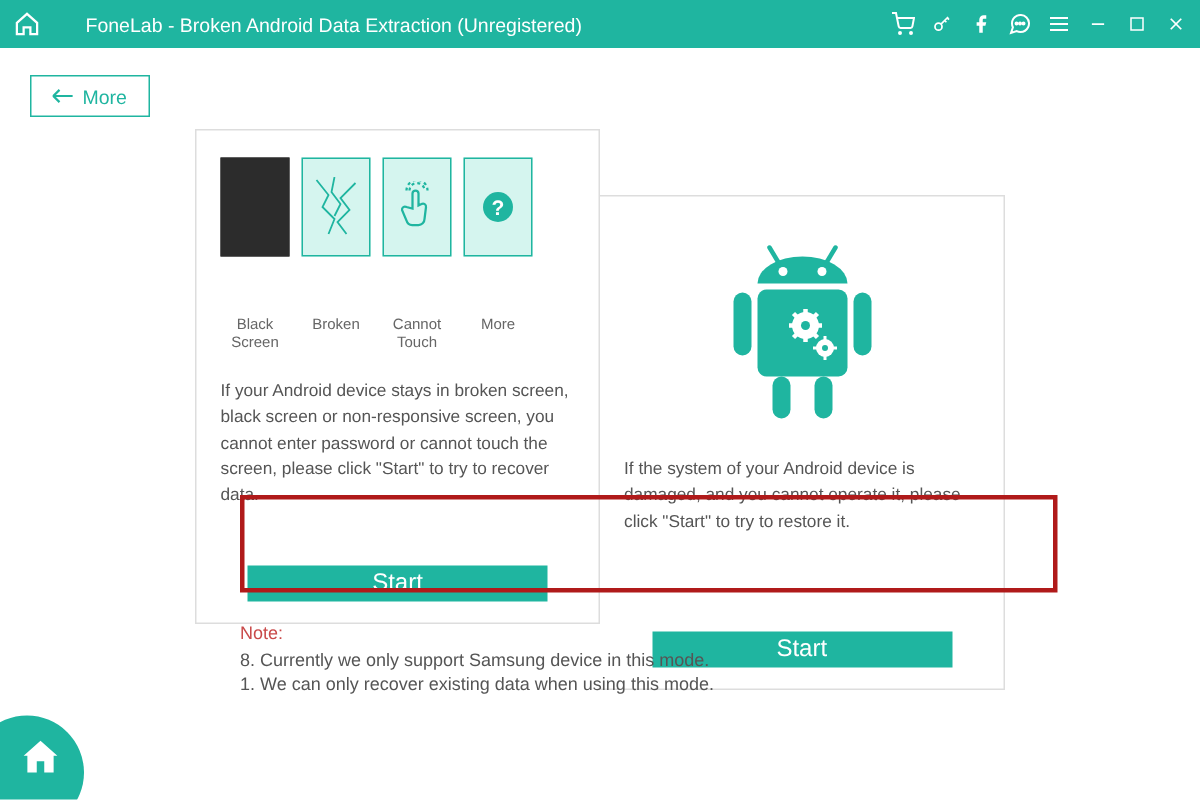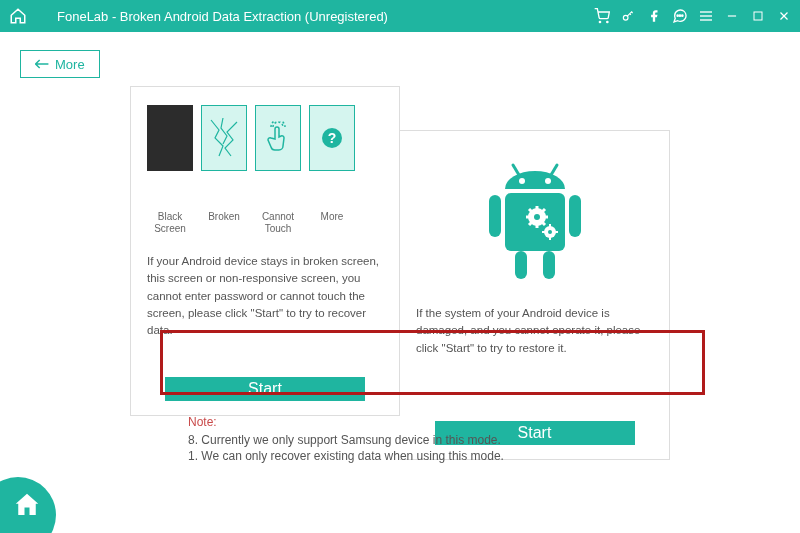--- a/index.html
+++ b/index.html
@@ -98,21 +98,20 @@
       width: 545px;
       height: 65px;
     }
     
     .note-section {
       position: absolute;
       left: 160px;
       top: 415px;
       font-size: 12px;
       color: #555;
-      margin-left: 28px;
     }
     .note-title { color: #c94a4a; margin-bottom: 4px; }
     .note-line { margin-bottom: 2px; }
     
     .float-home {
       position: absolute;
       left: -20px;
       bottom: -20px;
       width: 76px; height: 76px;
       border-radius: 50%;
@@ -228,21 +227,21 @@
         <div class="icon-cell">
           <div class="icon-box">
             <svg width="24" height="24" viewBox="0 0 24 24">
                 <circle cx="12" cy="12" r="10" fill="#1fb5a0"></circle>
                 <text x="12" y="17" font-size="14" fill="white" text-anchor="middle" font-weight="bold">?</text>
               </svg>
           </div>
           <div class="icon-label">More</div>
         </div>
       </div>
-      <div class="panel-desc">If your Android device stays in broken screen, this screen or non-responsive screen, you cannot enter password or cannot touch the screen, please click "Start" to try to recover data.</div>
+      <div class="panel-desc">If your Android device stays in broken screen, black screen or non-responsive screen, you cannot enter password or cannot touch the screen, please click "Start" to try to recover data.</div>
       <button class="start-btn">Start</button>
     </div>
 
     <div class="panel">
       <div class="android-wrap">
         <svg width="120" height="130" viewBox="0 0 120 130">
           <g fill="#1fb5a0">
 
             <path d="M30 32 a30 18 0 0 1 60 0 z"></path>
             <line x1="38" y1="8" x2="44" y2="18" stroke="#1fb5a0" stroke-width="3" stroke-linecap="round"></line>

